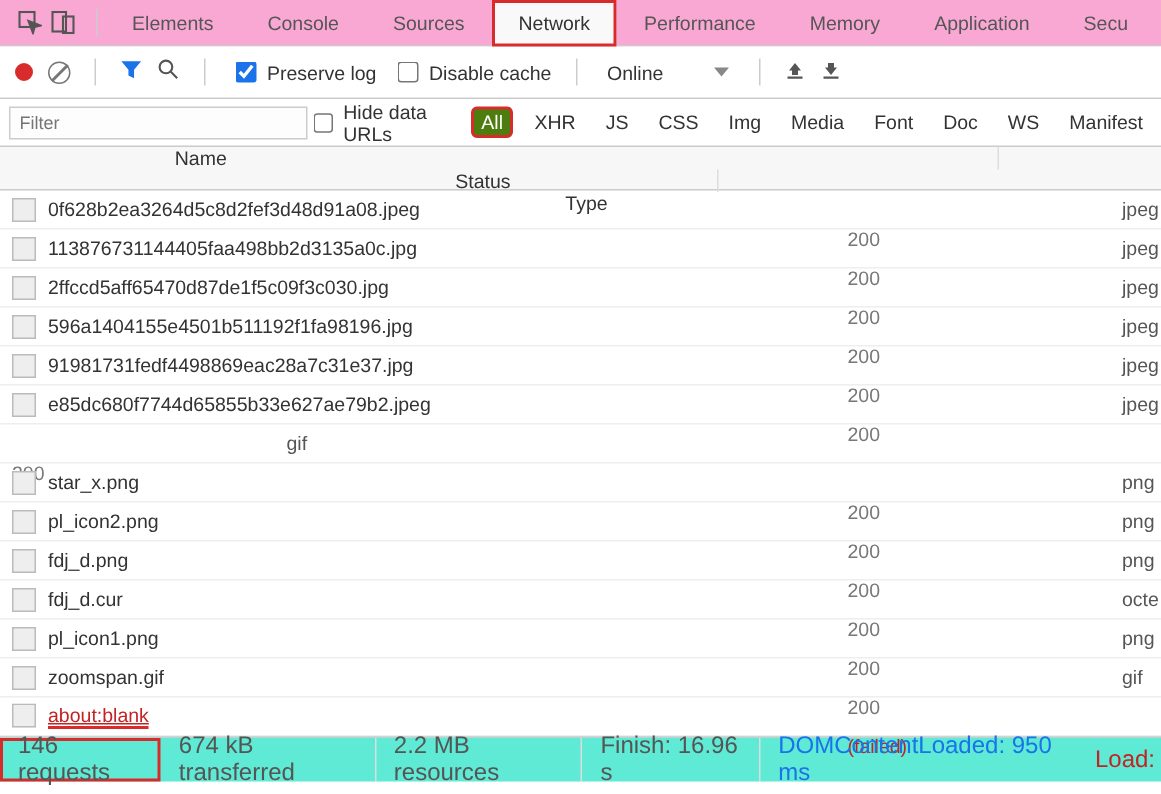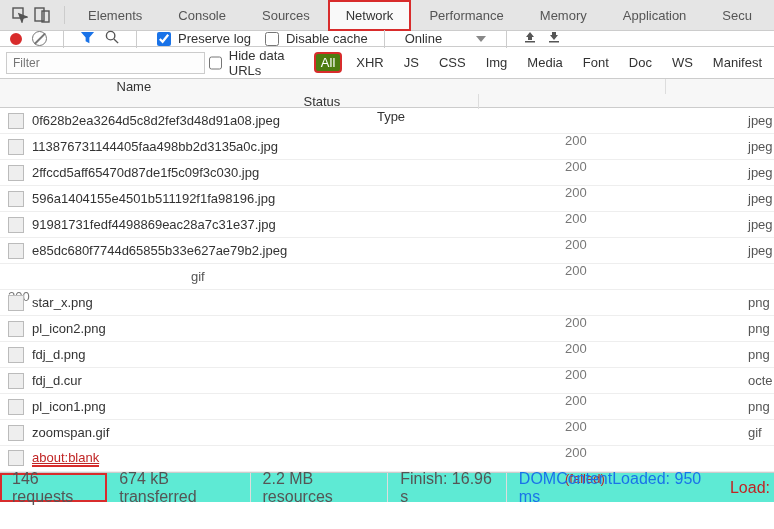--- a/index.html
+++ b/index.html
@@ -11,21 +11,21 @@
     width: 774px;
     height: 529px;
     overflow: hidden;
     background: #fff;
   }
   .top-tabs {
     display: flex;
     align-items: center;
     height: 31px;
     border-bottom: 1px solid #ccc;
-    background: #e5e5e5;
+    background: #f9a8d4;
     padding: 0 4px;
   }
   .inspect-group { display: flex; align-items: center; gap: 6px; padding: 0 8px; }
   .inspect-icon {
     width: 16px; height: 16px; display:inline-block;
     color:#555;
   }
   .inspect-icon svg { width:16px; height:16px; stroke:#555; fill:none; stroke-width:1.4; }
   .divider { width:1px; height:18px; background:#ccc; margin:0 6px; }
   .tab {
@@ -37,21 +37,21 @@
     border:2px solid transparent;
   }
   .tab.selected {
     border:2px solid #d82c2c;
     color:#333;
     background:#f9f9f9;
   }
   .toolbar {
     display:flex;
     align-items:center;
-    height:16px;
+    height:35px;
     padding:0 10px;
     gap:10px;
     border-bottom:1px solid #ccc;
     background:#fff;
   }
   .dot-red { width:12px; height:12px; border-radius:50%; background:#d82c2c; border:2px solid #d82c2c; }
   .circ-slash { width:15px; height:15px; border:1.5px solid #777; border-radius:50%; position:relative; }
   .circ-slash::after { content:""; position:absolute; width:1.5px; height:15px; background:#777; left:6px; top:-1px; transform:rotate(45deg); }
   .filter-toggle { color:#1a73e8; }
   .filter-toggle svg, .search-icon svg { width:15px; height:15px; }

